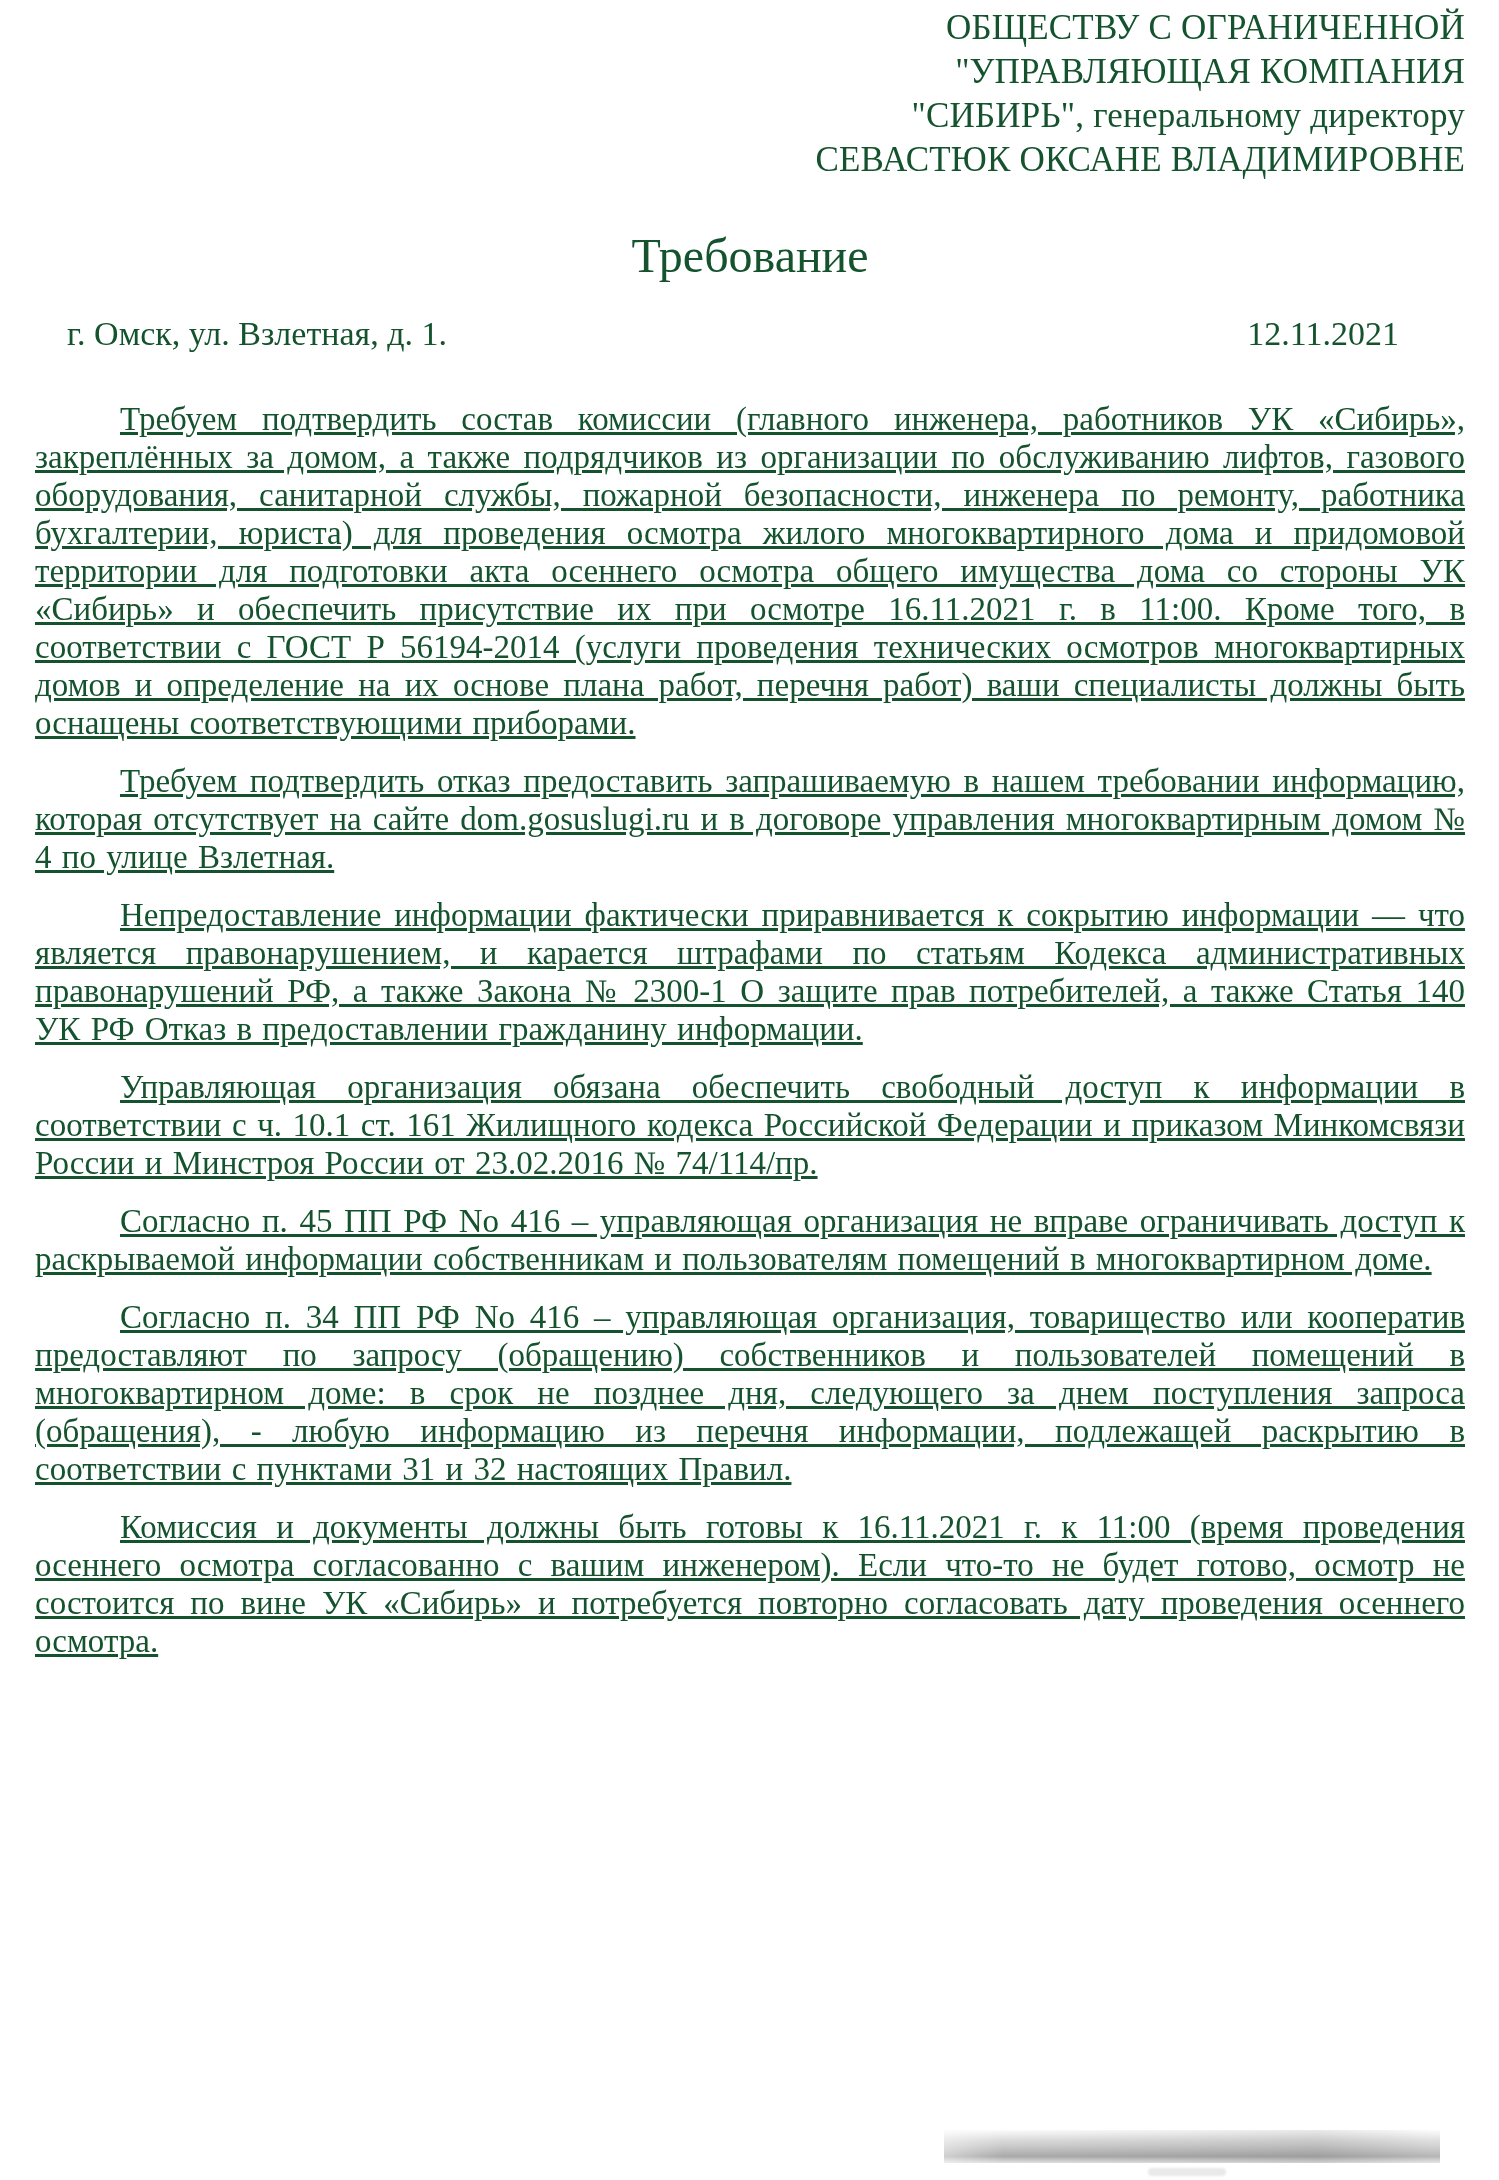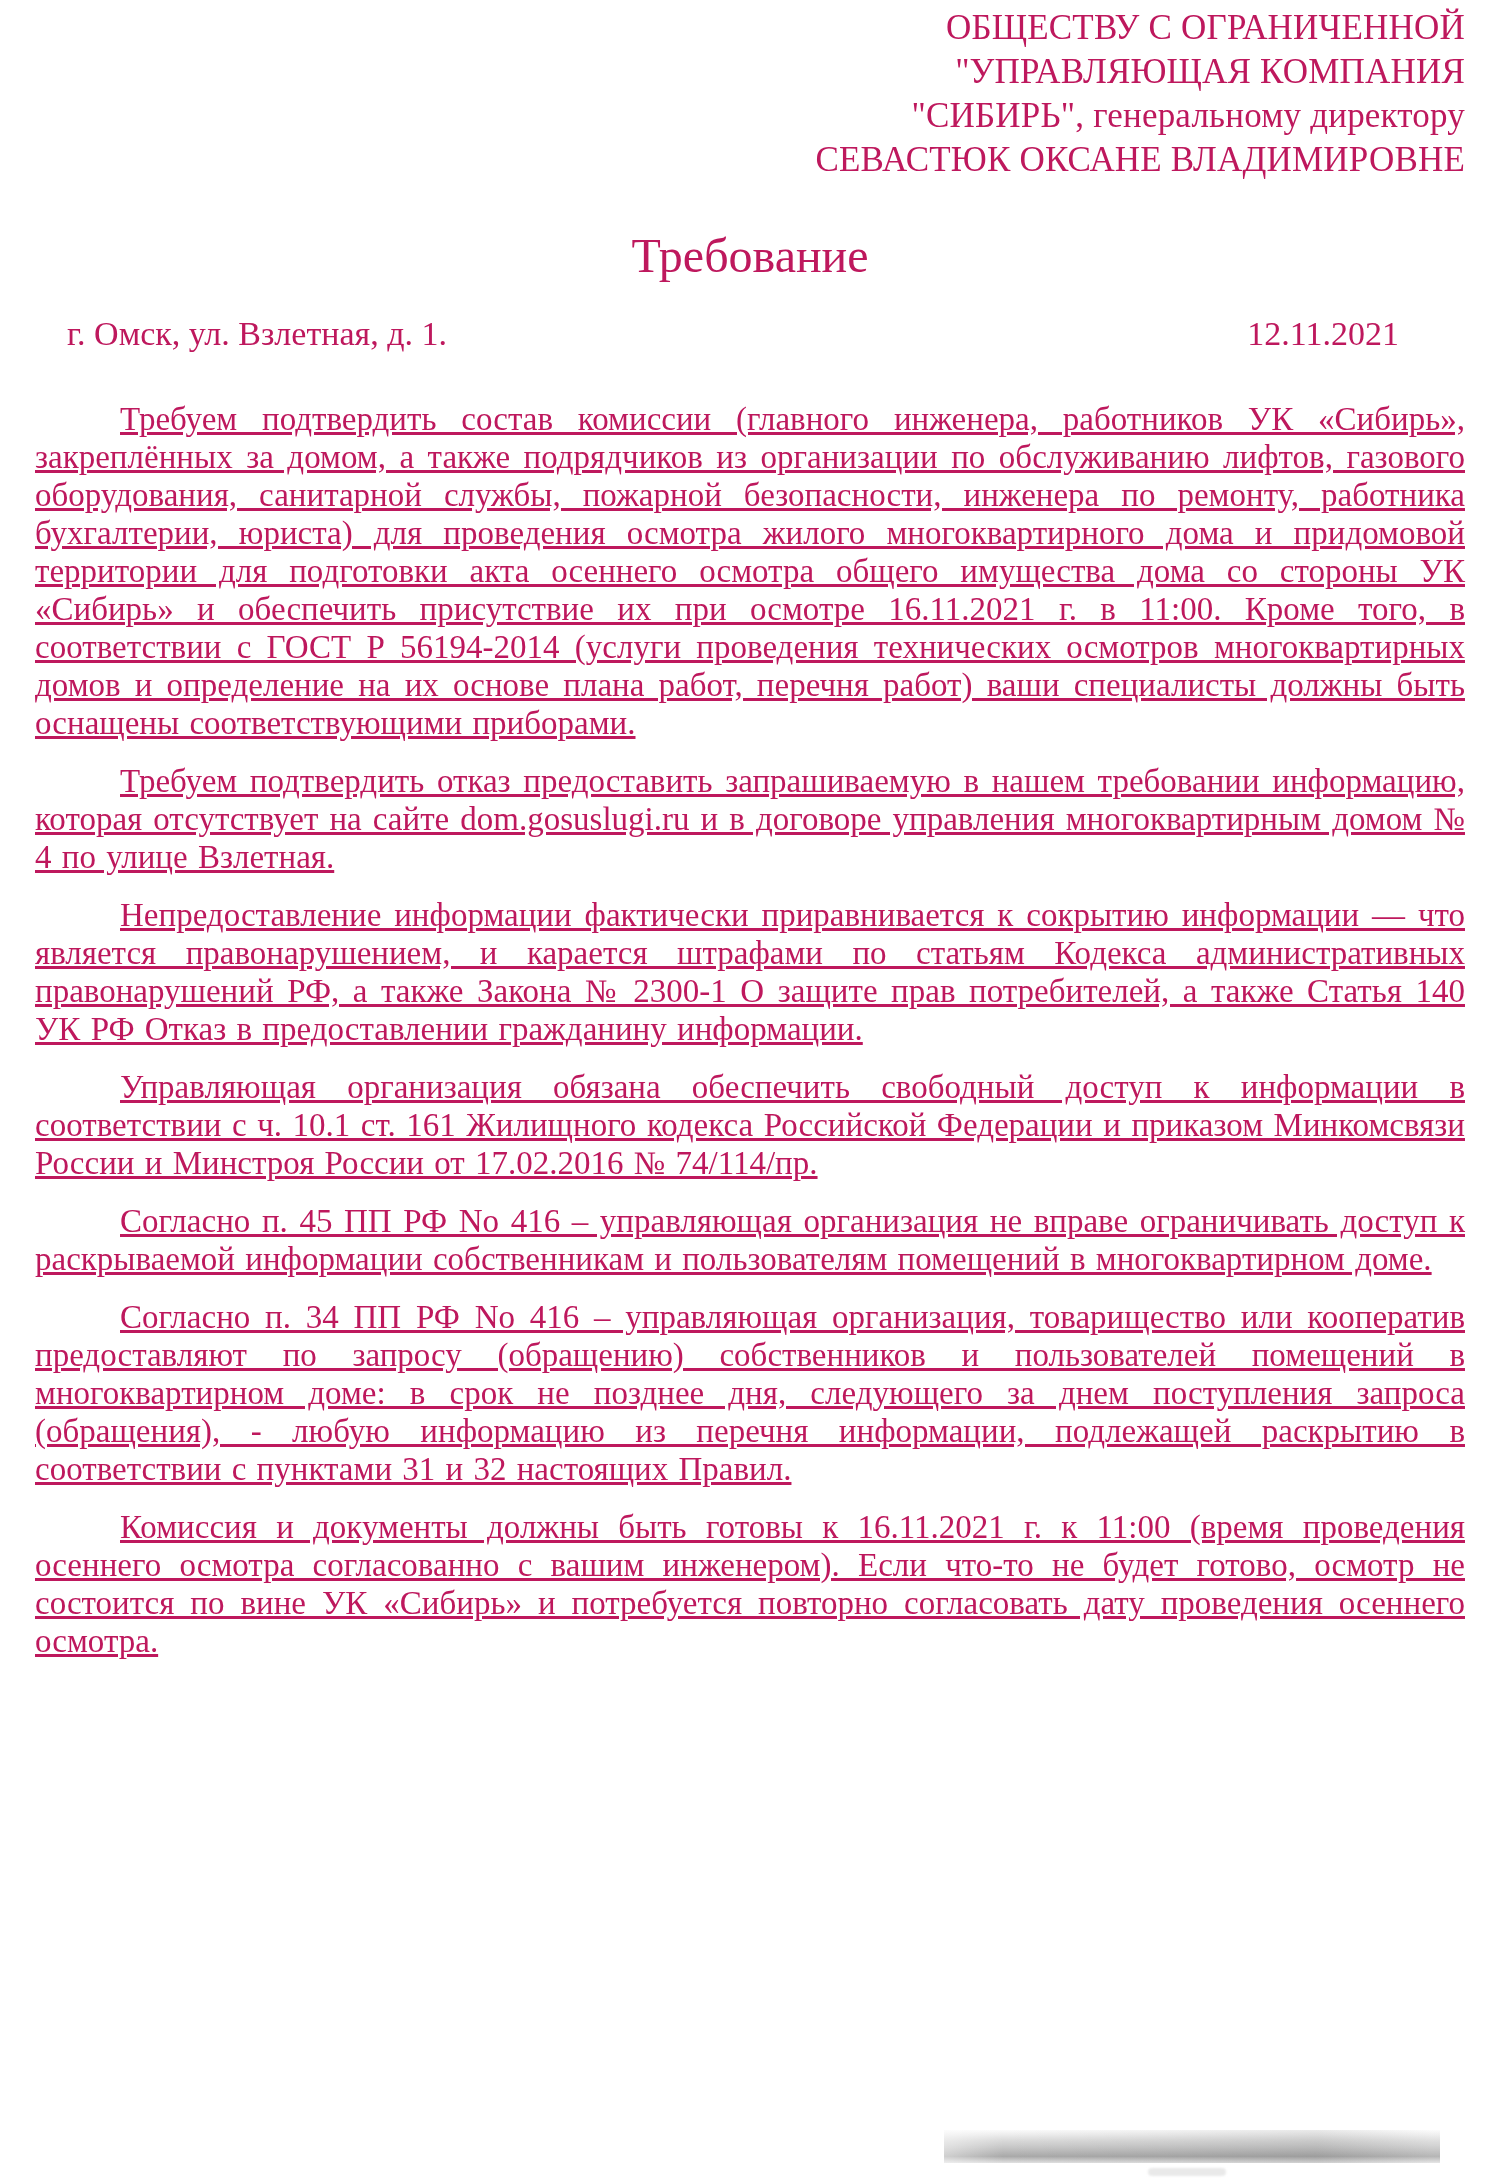--- a/index.html
+++ b/index.html
@@ -6,21 +6,21 @@
     margin: 0;
     padding: 0;
     background: #ffffff;
   }
   .page {
     position: relative;
     width: 1499px;
     height: 2180px;
     margin: 0 auto;
     background: #ffffff;
-    color: #be185d;
+    color: #14532d;
     font-family: "Liberation Serif", "DejaVu Serif", serif;
     box-sizing: border-box;
     padding: 6px 34px 0 35px;
     overflow: hidden;
   }
   
   .letter-head {
     text-align: right;
     font-size: 35px;
     line-height: 44px;
@@ -104,21 +104,21 @@
 
   <div class="place-date">
     <span>г. Омск, ул. Взлетная, д. 1.</span>
     <span>12.11.2021</span>
   </div>
 
   <div class="doc-body">
     <p>Требуем подтвердить состав комиссии (главного инженера, работников УК «Сибирь», закреплённых за домом, а также подрядчиков из организации по обслуживанию лифтов, газового оборудования, санитарной службы, пожарной безопасности, инженера по ремонту, работника бухгалтерии, юриста) для проведения осмотра жилого многоквартирного дома и придомовой территории для подготовки акта осеннего осмотра общего имущества дома со стороны УК «Сибирь» и обеспечить присутствие их при осмотре 16.11.2021 г. в 11:00. Кроме того, в соответствии с ГОСТ Р 56194-2014 (услуги проведения технических осмотров многоквартирных домов и определение на их основе плана работ, перечня работ) ваши специалисты должны быть оснащены соответствующими приборами.</p>
     <p>Требуем подтвердить отказ предоставить запрашиваемую в нашем требовании информацию, которая отсутствует на сайте dom.gosuslugi.ru и в договоре управления многоквартирным домом № 4 по улице Взлетная.</p>
     <p>Непредоставление информации фактически приравнивается к сокрытию информации — что является правонарушением, и карается штрафами по статьям Кодекса административных правонарушений РФ, а также Закона № 2300-1 О защите прав потребителей, а также Статья 140 УК РФ Отказ в предоставлении гражданину информации.</p>
-    <p>Управляющая организация обязана обеспечить свободный доступ к информации в соответствии с ч. 10.1 ст. 161 Жилищного кодекса Российской Федерации и приказом Минкомсвязи России и Минстроя России от 17.02.2016 № 74/114/пр.</p>
+    <p>Управляющая организация обязана обеспечить свободный доступ к информации в соответствии с ч. 10.1 ст. 161 Жилищного кодекса Российской Федерации и приказом Минкомсвязи России и Минстроя России от 23.02.2016 № 74/114/пр.</p>
     <p>Согласно п. 45 ПП РФ No 416 – управляющая организация не вправе ограничивать доступ к раскрываемой информации собственникам и пользователям помещений в многоквартирном доме.</p>
     <p>Согласно п. 34 ПП РФ No 416 – управляющая организация, товарищество или кооператив предоставляют по запросу (обращению) собственников и пользователей помещений в многоквартирном доме: в срок не позднее дня, следующего за днем поступления запроса (обращения), - любую информацию из перечня информации, подлежащей раскрытию в соответствии с пунктами 31 и 32 настоящих Правил.</p>
     <p>Комиссия и документы должны быть готовы к 16.11.2021 г. к 11:00 (время проведения осеннего осмотра согласованно с вашим инженером). Если что-то не будет готово, осмотр не состоится по вине УК «Сибирь» и потребуется повторно согласовать дату проведения осеннего осмотра.</p>
   </div>
 
   <div class="redaction-bar"></div>
   <div class="smudge"></div>
 
 </div>
 

